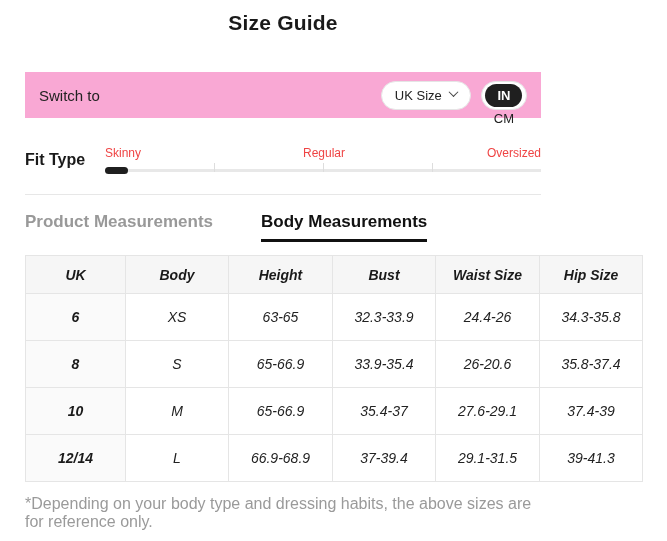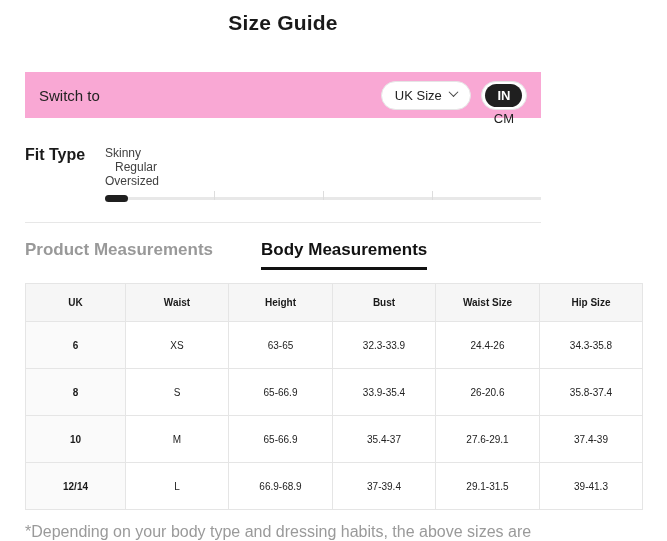--- a/index.html
+++ b/index.html
@@ -79,38 +79,37 @@
     background: #1f1f1f;
     color: #fff;
     font-weight: bold;
     padding: 0 12px;
   }
 
   
   .fit-row {
     margin: 28px 25px 0 25px;
     display: flex;
-    align-items: flex-start;
+    align-items: center;
   }
   .fit-label {
     font-size: 16px;
     font-weight: bold;
     color: #1a1a1a;
     width: 80px;
     flex: 0 0 80px;
     padding-bottom: 1px;
   }
   .fit-slider { flex: 1; }
   .fit-opts {
     display: flex;
     justify-content: space-between;
     font-size: 12px;
-    color: #404040;
+    color: #ef4444;
     margin-bottom: 9px;
-    flex-direction: column;
   }
   .fit-opts span:nth-child(2) { transform: translateX(10px); }
   .fit-track {
     position: relative;
     height: 3px;
     background: #e8e8e8;
     margin-bottom: 3px;
   }
   .fit-tick {
     position: absolute;
@@ -150,21 +149,22 @@
   }
   .tab.inactive { color: #999; border-bottom: 3px solid transparent; text-align: right; }
   .tab.active { color: #111; border-bottom: 3px solid #111; }
 
   
   table.size-table {
     margin: 13px 25px 0 25px;
     border-collapse: collapse;
     table-layout: fixed;
     width: 617px;
-    font-size: 10px;
+    font-size: 14px;
+    font-style: italic;
   }
   .size-table th, .size-table td {
     border: 1px solid #e5e5e5;
     text-align: center;
     vertical-align: middle;
   }
   .size-table thead th {
     background: #f6f6f6;
     font-weight: bold;
     height: 38px;
@@ -238,21 +238,21 @@
       <col style="width:100px">
         <col style="width:103px">
         <col style="width:104px">
       <col style="width:103px">
         <col style="width:104px">
         <col style="width:103px">
     </colgroup>
     <thead>
       <tr>
         <th>UK</th>
-        <th>Waist</th>
+        <th>Body</th>
         <th>Height</th>
         <th>Bust</th>
         <th>Waist Size</th>
         <th>Hip Size</th>
       </tr>
     </thead>
     <tbody>
       <tr>
         <td class="rowhead">6</td>
         <td>XS</td>

